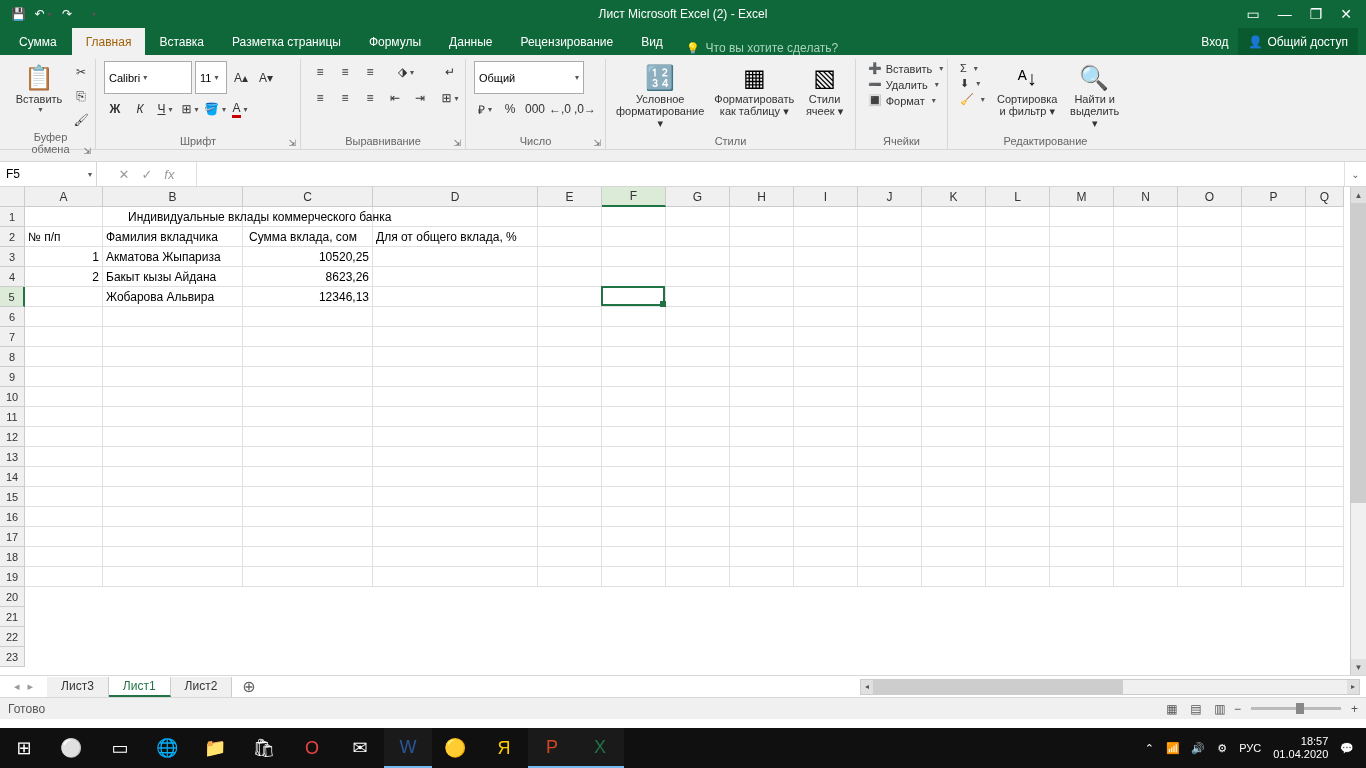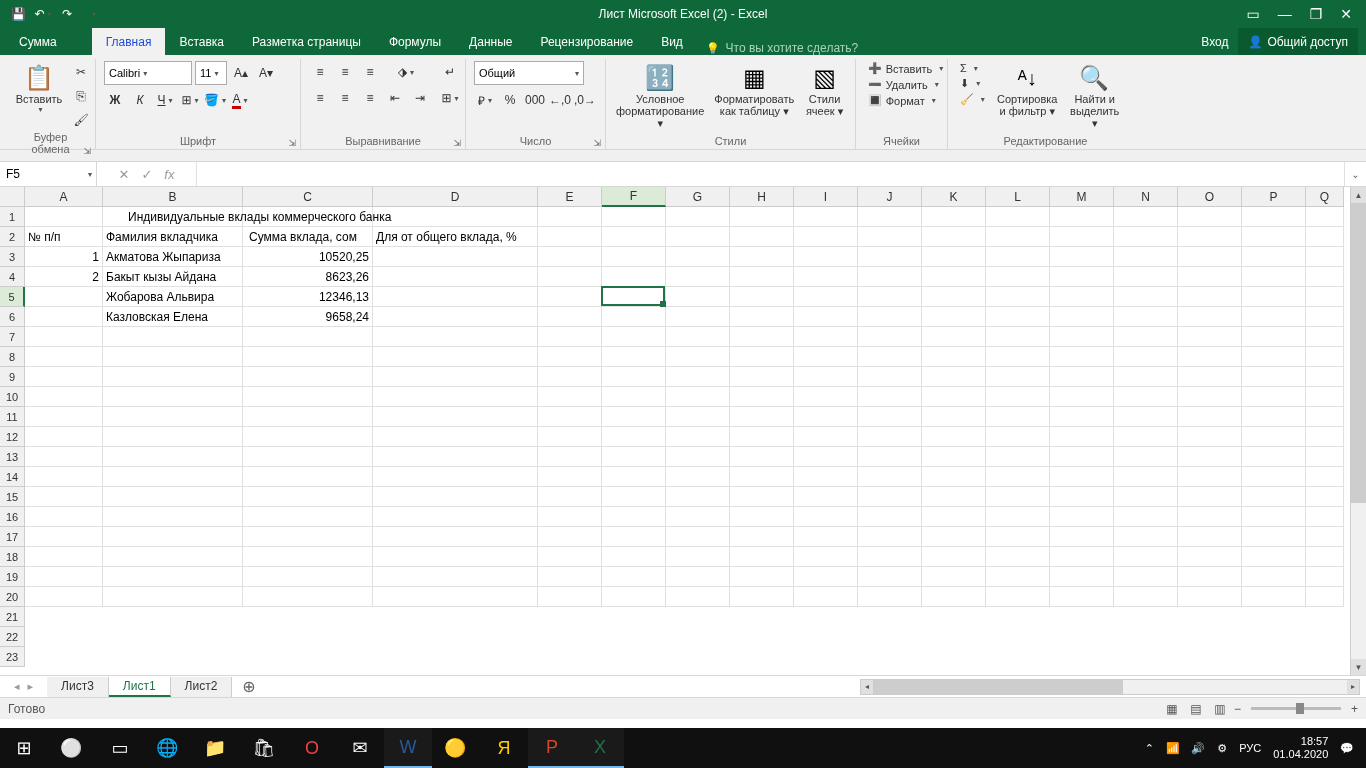--- a/index.html
+++ b/index.html
@@ -10,40 +10,40 @@
 .title-bar .qat { display: flex; align-items: center; gap: 6px; padding: 0 10px; }
 .title-bar .qat span { width: 18px; height: 18px; display: inline-flex; align-items: center; justify-content: center; cursor: pointer; }
 .title-bar .title { position: absolute; left: 50%; transform: translateX(-50%); }
 .title-bar .window-controls { margin-left: auto; display: flex; align-items: center; gap: 18px; padding-right: 14px; }
 .title-bar .window-controls span { cursor: pointer; font-size: 14px; }
 
 
 .tabs-row { height: 27px; background: #0e6839; display: flex; align-items: flex-end; padding-left: 4px; }
 .file-tab { height: 27px; padding: 0 15px; color: #fff; font-size: 12px; display: flex; align-items: center; cursor: pointer; }
 .tab { height: 27px; padding: 0 14px; color: #fff; font-size: 12px; display: flex; align-items: center; cursor: pointer; }
-.tab.active { background: #f1f1f1; color: #1d4ed8; margin-left: 20px; }
+.tab.active { background: #f1f1f1; color: #a16207; }
 .tell-me { margin-left: 10px; color: #a8d4bc; font-size: 12px; display: flex; align-items: center; gap: 5px; }
 .tell-me::before { content: "💡"; font-size: 11px; }
 .right-tabs { margin-left: auto; display: flex; align-items: center; height: 27px; padding-right: 8px; }
 .right-tabs .rt { color: #fff; font-size: 12px; padding: 0 10px; display: flex; align-items: center; gap: 4px; cursor: pointer; }
 .right-tabs .share { background: #0a5a30; height: 27px; padding: 0 10px; }
 
 
 .ribbon { height: 95px; background: #f1f1f1; border-bottom: 1px solid #d7d7d7; display: flex; padding: 4px 6px 0 6px; }
 .group { border-right: 1px solid #d7d7d7; padding: 0 8px; display: flex; flex-direction: column; justify-content: space-between; position: relative; }
 .group-label { text-align: center; font-size: 11px; color: #666; padding-bottom: 2px; position: relative; }
 .group-label .launcher { position: absolute; right: -4px; bottom: 1px; font-size: 9px; color: #666; cursor: pointer; }
 .group-body { display: flex; gap: 6px; flex: 1; align-items: flex-start; padding-top: 2px; }
 .big-btn { display: flex; flex-direction: column; align-items: center; justify-content: center; width: 50px; cursor: pointer; padding: 2px; }
 .big-btn .icon { font-size: 24px; height: 30px; display: flex; align-items: center; }
 .big-btn .label { font-size: 11px; text-align: center; line-height: 12px; color: #333; }
 .stack { display: flex; flex-direction: column; gap: 2px; }
 .row { display: flex; gap: 3px; align-items: center; }
 .small-btn { width: 22px; height: 22px; display: flex; align-items: center; justify-content: center; cursor: pointer; font-size: 12px; color: #333; border: 1px solid transparent; }
-.combo { border: 1px solid #ababab; background: #fff; height: 24px; font-size: 11px; padding: 0 4px; display: flex; align-items: center; cursor: pointer; }
+.combo { border: 1px solid #ababab; background: #fff; height: 33px; font-size: 11px; padding: 0 4px; display: flex; align-items: center; cursor: pointer; }
 .font-name { width: 88px; }
 .font-size { width: 32px; }
 .num-format { width: 110px; }
 .dd { font-size: 8px; color: #555; margin-left: 3px; }
 .med-btn { display: flex; align-items: center; gap: 4px; font-size: 11px; color: #333; cursor: pointer; padding: 1px 4px; }
 
 
 .formula-row { height: 25px; border-bottom: 1px solid #d7d7d7; display: flex; align-items: center; background: #fff; }
 .name-box { width: 97px; border-right: 1px solid #d7d7d7; height: 100%; display: flex; align-items: center; padding: 0 6px; font-size: 12px; position: relative; }
 .name-box .dd { position: absolute; right: 4px; }
@@ -439,39 +439,20 @@
         <div class="cell" style="width: 64px;"></div>
         <div class="cell" style="width: 64px;"></div>
         <div class="cell" style="width: 64px;"></div>
         <div class="cell" style="width: 64px;"></div>
         <div class="cell" style="width: 64px;"></div>
         <div class="cell" style="width: 64px;"></div>
         <div class="cell" style="width: 64px;"></div>
         <div class="cell" style="width: 38px;"></div>
       </div>
       <div class="cell-row">
-        <div class="cell right" style="width: 78px;"></div>
-        <div class="cell" style="width: 140px;">Казловская Елена</div>
-        <div class="cell right" style="width: 130px;">9658,24</div>
-        <div class="cell" style="width: 165px;"></div>
-        <div class="cell" style="width: 64px;"></div>
-        <div class="cell" style="width: 64px;"></div>
-        <div class="cell" style="width: 64px;"></div>
-        <div class="cell" style="width: 64px;"></div>
-        <div class="cell" style="width: 64px;"></div>
-        <div class="cell" style="width: 64px;"></div>
-        <div class="cell" style="width: 64px;"></div>
-        <div class="cell" style="width: 64px;"></div>
-        <div class="cell" style="width: 64px;"></div>
-        <div class="cell" style="width: 64px;"></div>
-        <div class="cell" style="width: 64px;"></div>
-        <div class="cell" style="width: 64px;"></div>
-        <div class="cell" style="width: 38px;"></div>
-      </div>
-      <div class="cell-row">
         <div class="cell" style="width: 78px;"></div>
         <div class="cell" style="width: 140px;"></div>
         <div class="cell" style="width: 130px;"></div>
         <div class="cell" style="width: 165px;"></div>
         <div class="cell" style="width: 64px;"></div>
         <div class="cell" style="width: 64px;"></div>
         <div class="cell" style="width: 64px;"></div>
         <div class="cell" style="width: 64px;"></div>
         <div class="cell" style="width: 64px;"></div>
         <div class="cell" style="width: 64px;"></div>

